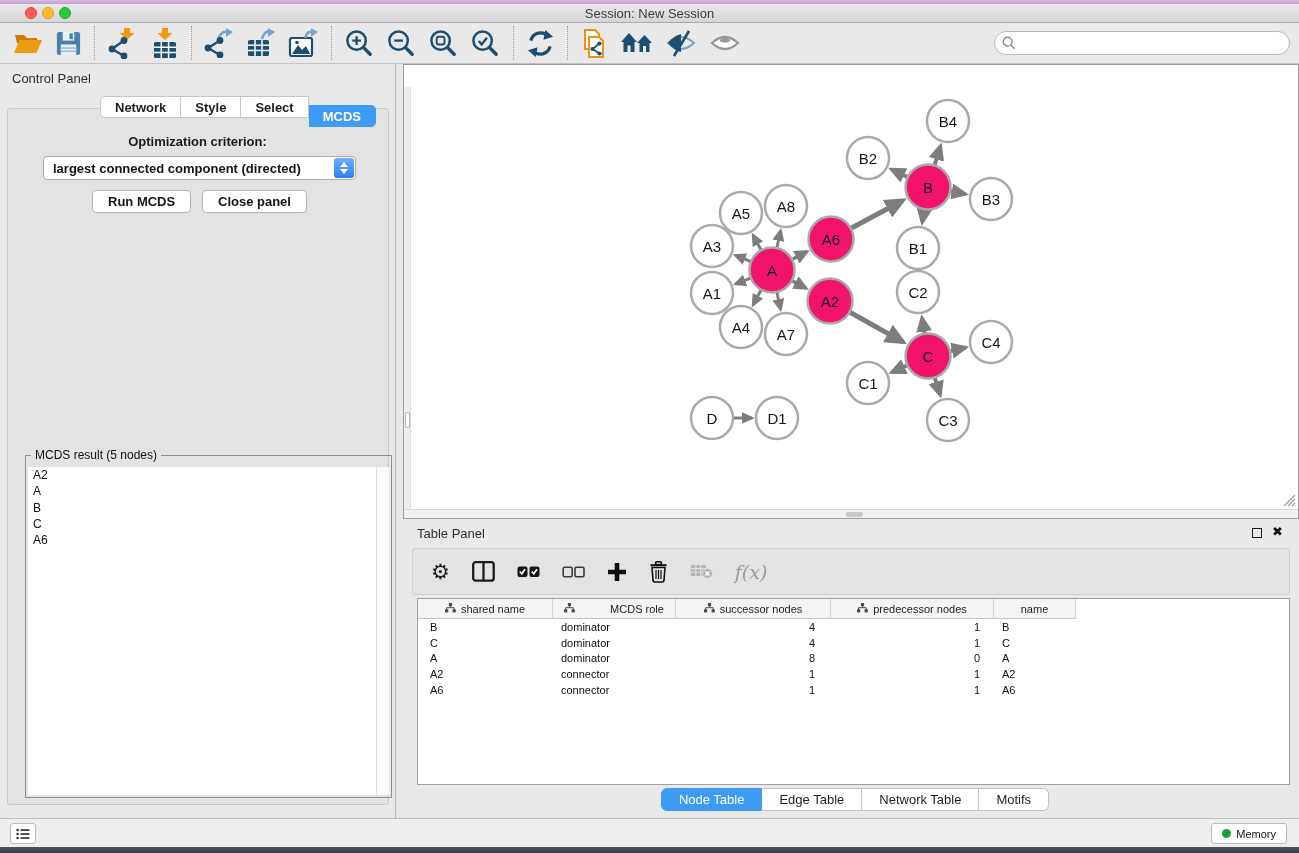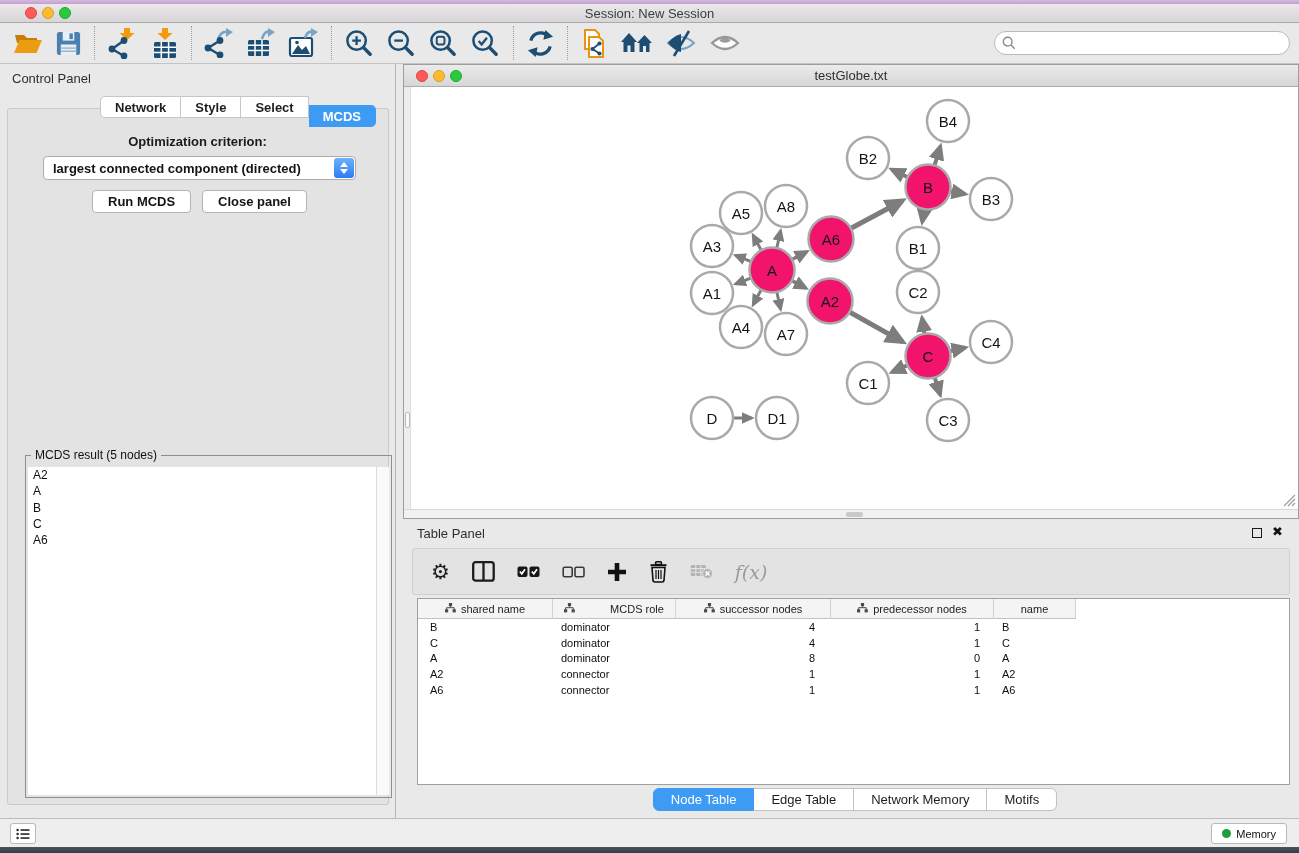--- a/index.html
+++ b/index.html
@@ -305,26 +305,20 @@
           <div class="result-item">B</div>
           <div class="result-item">C</div>
           <div class="result-item">A6</div>
         </div>
       <div class="result-scroll"></div>
     </div>
   </div>
 </div>
 
 <div class="net-window">
-  <div class="net-titlebar">
-    <span class="tl red" style="left:12px;top:5px;"></span>
-    <span class="tl yellow" style="left:29px;top:5px;"></span>
-    <span class="tl green" style="left:46px;top:5px;"></span>
-    <div class="title">testGlobe.txt</div>
-  </div>
   <div class="net-canvas">
     <svg id="graph-svg" width="894" height="424">
         <defs>
           <marker id="arrowhead" markerWidth="4.6" markerHeight="4" refX="3.4" refY="2" orient="auto">
             <polygon points="0 0, 4.4 2, 0 4" fill="#7d7d7d"></polygon>
           </marker>
         </defs>
         <line x1="368" y1="183" x2="331.62377676774184" y2="196.94421890569896" stroke="#7d7d7d" stroke-width="3" marker-end="url(#arrowhead)"></line>
         <line x1="368" y1="183" x2="331.49046027939704" y2="168.39618411175883" stroke="#7d7d7d" stroke-width="3" marker-end="url(#arrowhead)"></line>
         <line x1="368" y1="183" x2="349.0876302568226" y2="217.77435726971328" stroke="#7d7d7d" stroke-width="3" marker-end="url(#arrowhead)"></line>
@@ -532,21 +526,21 @@
           <div class="dt-cell" style="width: 155px; text-align: right; padding-right: 16px;">1</div>
           <div class="dt-cell" style="width: 163px; text-align: right; padding-right: 14px;">1</div>
           <div class="dt-cell" style="width: 82px; text-align: left; padding-left: 8px;">A6</div>
         </div>
       </div>
   </div>
 
   <div class="bottom-tabs" id="bottom-tabs">
       <div class="bt-tab selected">Node Table</div>
       <div class="bt-tab">Edge Table</div>
-      <div class="bt-tab">Network Memory</div>
+      <div class="bt-tab">Network Table</div>
       <div class="bt-tab">Motifs</div>
     </div>
 </div>
 
 <div class="status-bar">
   <span class="sb-listbtn">
     <svg width="14" height="12" viewBox="0 0 14 12">
       <circle cx="1.6" cy="2" r="1.3" fill="#333"></circle>
         <rect x="4.5" y="1.2" width="9" height="1.7" fill="#333"></rect>
       <circle cx="1.6" cy="6" r="1.3" fill="#333"></circle>

